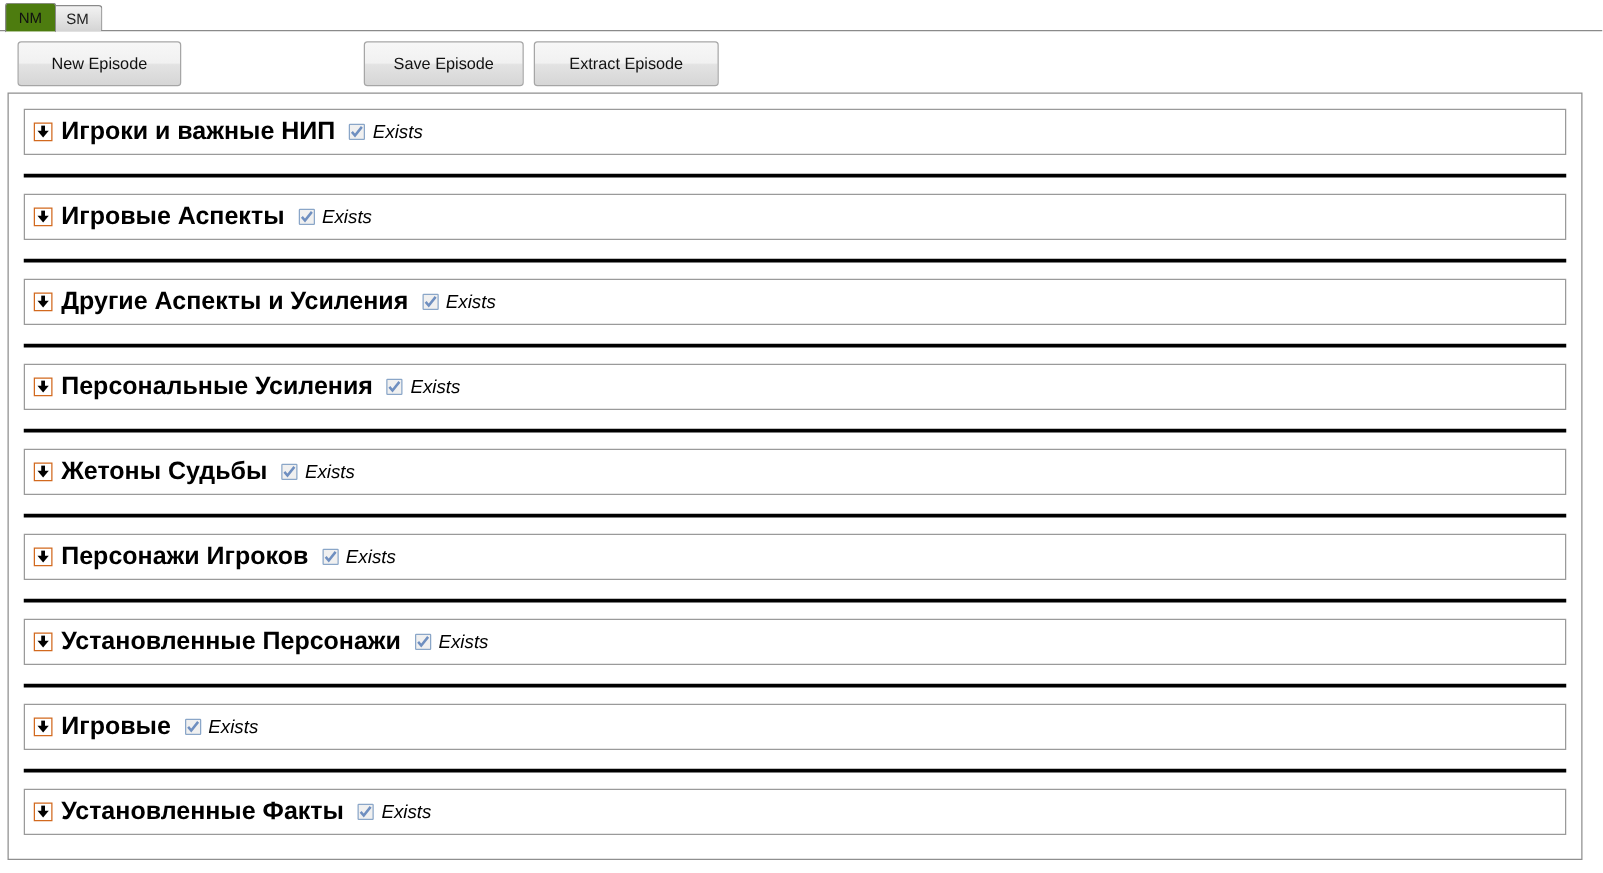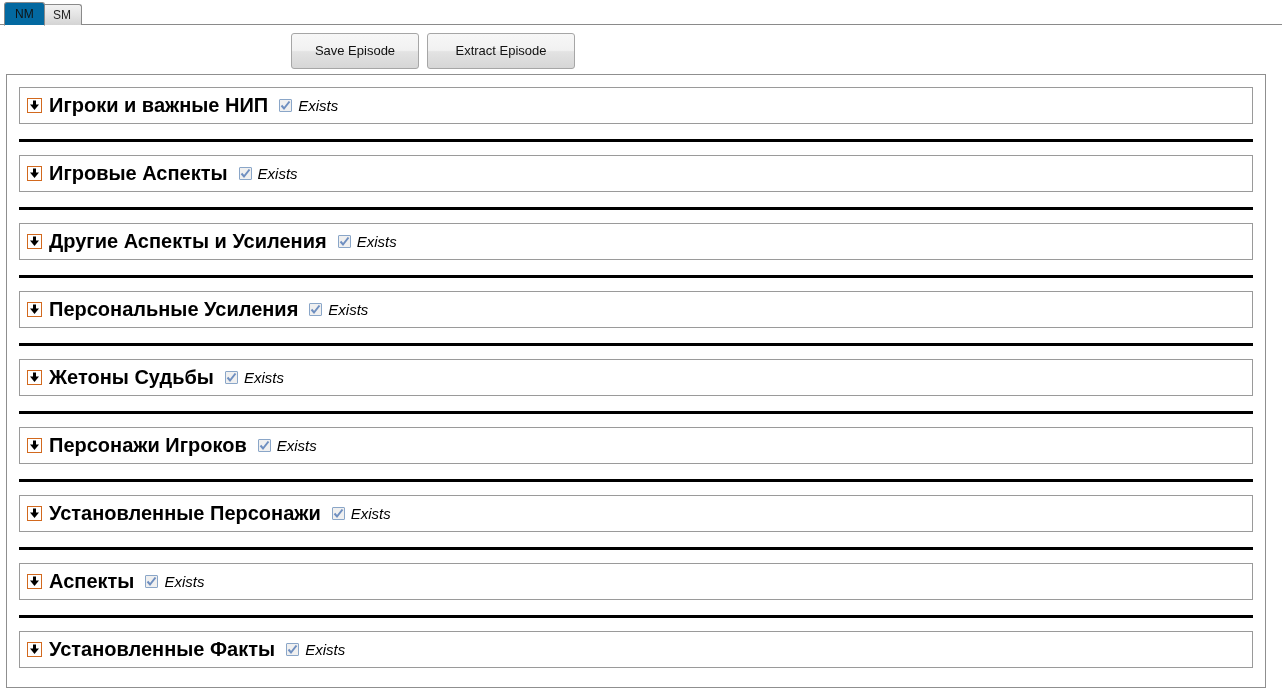--- a/index.html
+++ b/index.html
@@ -27,21 +27,21 @@
     font-size: 12px;
     color: #111111;
     line-height: 22px;
     border: 1px solid #8a8a8a;
     border-bottom: none;
     border-radius: 3px 3px 0 0;
     white-space: nowrap;
   }
   .tab.active {
     left: 4px;
-    background: #0369a1;
+    background: #4d7c0f;
     z-index: 3;
     border-bottom: 1px solid #ffffff;
     height: 24px;
   }
   .tab.inactive {
     left: 42px;
     top: 4px;
     height: 21px;
     line-height: 20px;
     background: linear-gradient(to bottom, #f2f2f2 0%, #e2e2e2 55%, #d4d4d4 100%);
@@ -155,20 +155,23 @@
 <div id="tabstrip">
   <div class="tab active">
     <span>NM</span>
   </div>
   <div class="tab inactive">
     <span>SM</span>
   </div>
 </div>
 
 <div id="toolbar">
+  <button class="tbtn" style="left:14px; width:131px;">
+    <span>New Episode</span>
+  </button>
   <button class="tbtn" style="left:291px; width:128px;">
     <span>Save Episode</span>
   </button>
   <button class="tbtn" style="left:427px; width:148px;">
     <span>Extract Episode</span>
   </button>
 </div>
 
 <div id="panel">
   <div id="sections-host">
@@ -299,21 +302,21 @@
       </div>
       <div class="divider"></div>
       <div class="section-wrap">
         <div class="section-box">
           <span class="expander">
             <svg width="11" height="11" viewBox="0 0 11 11" aria-hidden="true">
               <rect x="4" y="0.5" width="3" height="4.5" fill="#000"></rect>
               <polygon points="1,4.5 10,4.5 5.5,10" fill="#000"></polygon>
             </svg>
           </span>
-          <span class="sec-title">Аспекты</span>
+          <span class="sec-title">Игровые</span>
           <span class="cbox">
             <svg width="11" height="11" viewBox="0 0 11 11" aria-hidden="true">
               <polyline points="1.5,5.5 4,8.5 9.5,1.5" fill="none" stroke="#6f8fc0" stroke-width="2"></polyline>
             </svg>
           </span>
           <span class="cbox-label">Exists</span>
         </div>
       </div>
       <div class="divider"></div>
       <div class="section-wrap">

